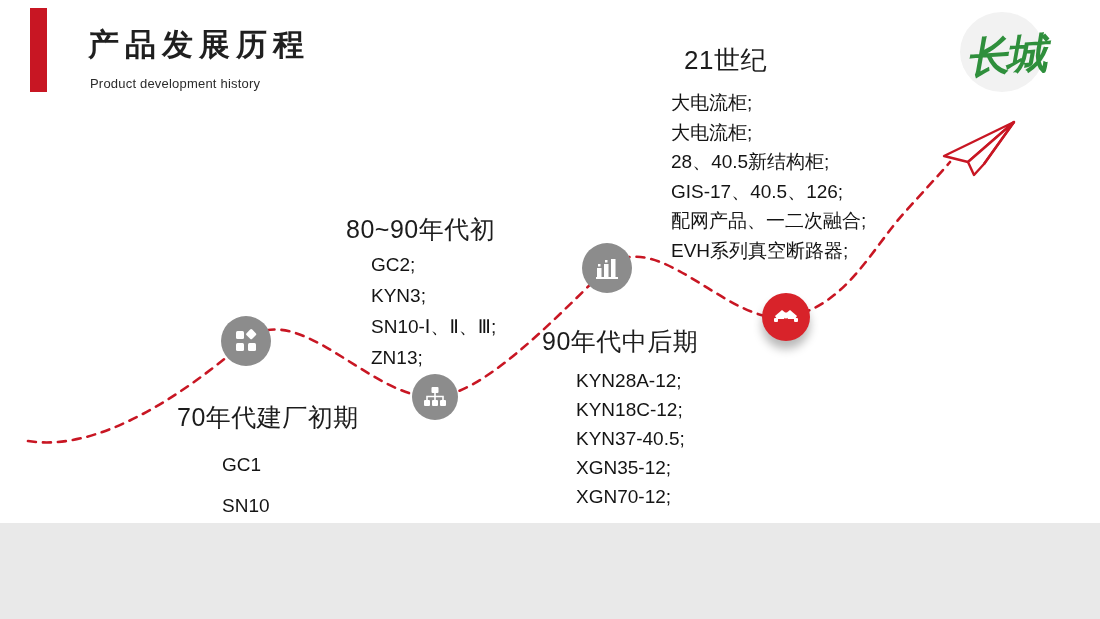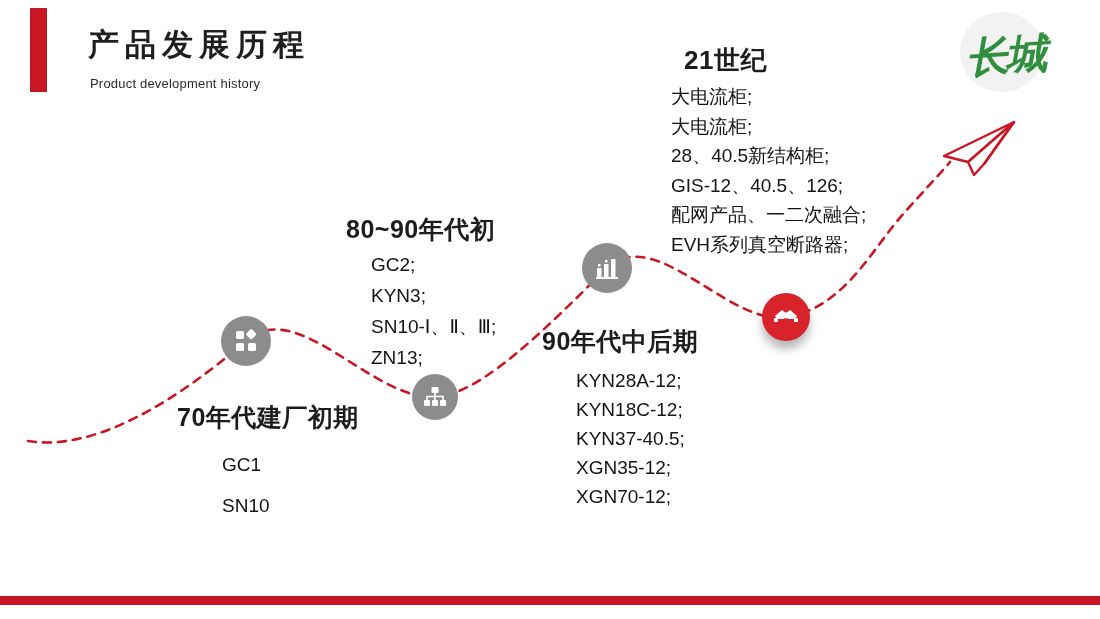--- a/index.html
+++ b/index.html
@@ -1,19 +1,19 @@
 <!DOCTYPE html>
 <html><head>
 <meta charset="utf-8">
 <style>
   * { margin:0; padding:0; box-sizing:border-box; }
   html,body { background:#e9e9e9; }
   body { font-family:"Liberation Sans", sans-serif; }
   .slide {
-    position:relative; width:1100px; height:619px; background:#ffffff;
+    position:relative; width:1100px; height:523px; background:#ffffff;
     overflow:hidden; margin:0 auto;
   }
   
   .accent-bar { position:absolute; left:30px; top:8px; width:17px; height:84px; background:#C81623; }
   .page-title {
     position:absolute; left:88px; top:24px; font-size:31px; font-weight:900;
     color:#1f1f1f; letter-spacing:6px; white-space:nowrap;
   }
   .page-subtitle {
     position:absolute; left:90px; top:76px; font-size:13px; font-weight:400;
@@ -29,31 +29,31 @@
   }
   
   .curve-layer { position:absolute; left:0; top:0; width:1100px; height:619px; pointer-events:none; }
   
   .node { position:absolute; border-radius:50%; background:#8C8C8C; display:flex; align-items:center; justify-content:center; }
   .node-1 { left:221px; top:316px; width:50px; height:50px; }
   .node-2 { left:412px; top:374px; width:46px; height:46px; }
   .node-3 { left:582px; top:243px; width:50px; height:50px; }
   .node-4 { left:762px; top:293px; width:48px; height:48px; background:#D8232A; box-shadow:0 8px 10px rgba(0,0,0,0.28); }
   
-  .m-title { position:absolute; font-weight:700; color:#1c1c1c; white-space:nowrap; letter-spacing:0.5px; }
+  .m-title { position:absolute; font-weight:400; color:#1c1c1c; white-space:nowrap; letter-spacing:0.5px; }
   .t1 { left:177px; top:401px; font-size:25px; }
   .t2 { left:346px; top:213px; font-size:25px; }
   .t3 { left:542px; top:325px; font-size:25px; }
   .t4 { left:684px; top:43px; font-size:26px; }
   
   .m-list { position:absolute; font-size:19px; color:#141414; white-space:nowrap; }
   .l1 { left:222px; top:444px; line-height:41px; }
   .l2 { left:371px; top:249px; line-height:31px; }
   .l3 { left:576px; top:366px; line-height:29px; }
-  .l4 { left:671px; top:82px; line-height:29.5px; }
+  .l4 { left:671px; top:88px; line-height:29.5px; }
   
   .plane { position:absolute; left:938px; top:116px; width:84px; height:62px; }
   
   .footer-bar { position:absolute; left:0; top:596px; width:1100px; height:9px; background:#C81623; }
 </style>
 </head>
 <body>
 
 <div class="slide">
 
@@ -155,20 +155,20 @@
       <div>KYN28A-12;</div>
       <div>KYN18C-12;</div>
       <div>KYN37-40.5;</div>
       <div>XGN35-12;</div>
       <div>XGN70-12;</div>
     </div>
   <div class="m-list l4">
       <div>大电流柜;</div>
       <div>大电流柜;</div>
       <div>28、40.5新结构柜;</div>
-      <div>GIS-12、40.5、126;</div>
+      <div>GIS-17、40.5、126;</div>
       <div>配网产品、一二次融合;</div>
       <div>EVH系列真空断路器;</div>
     </div>
 
   <div class="footer-bar"></div>
 
 </div>
 
 </body></html>

